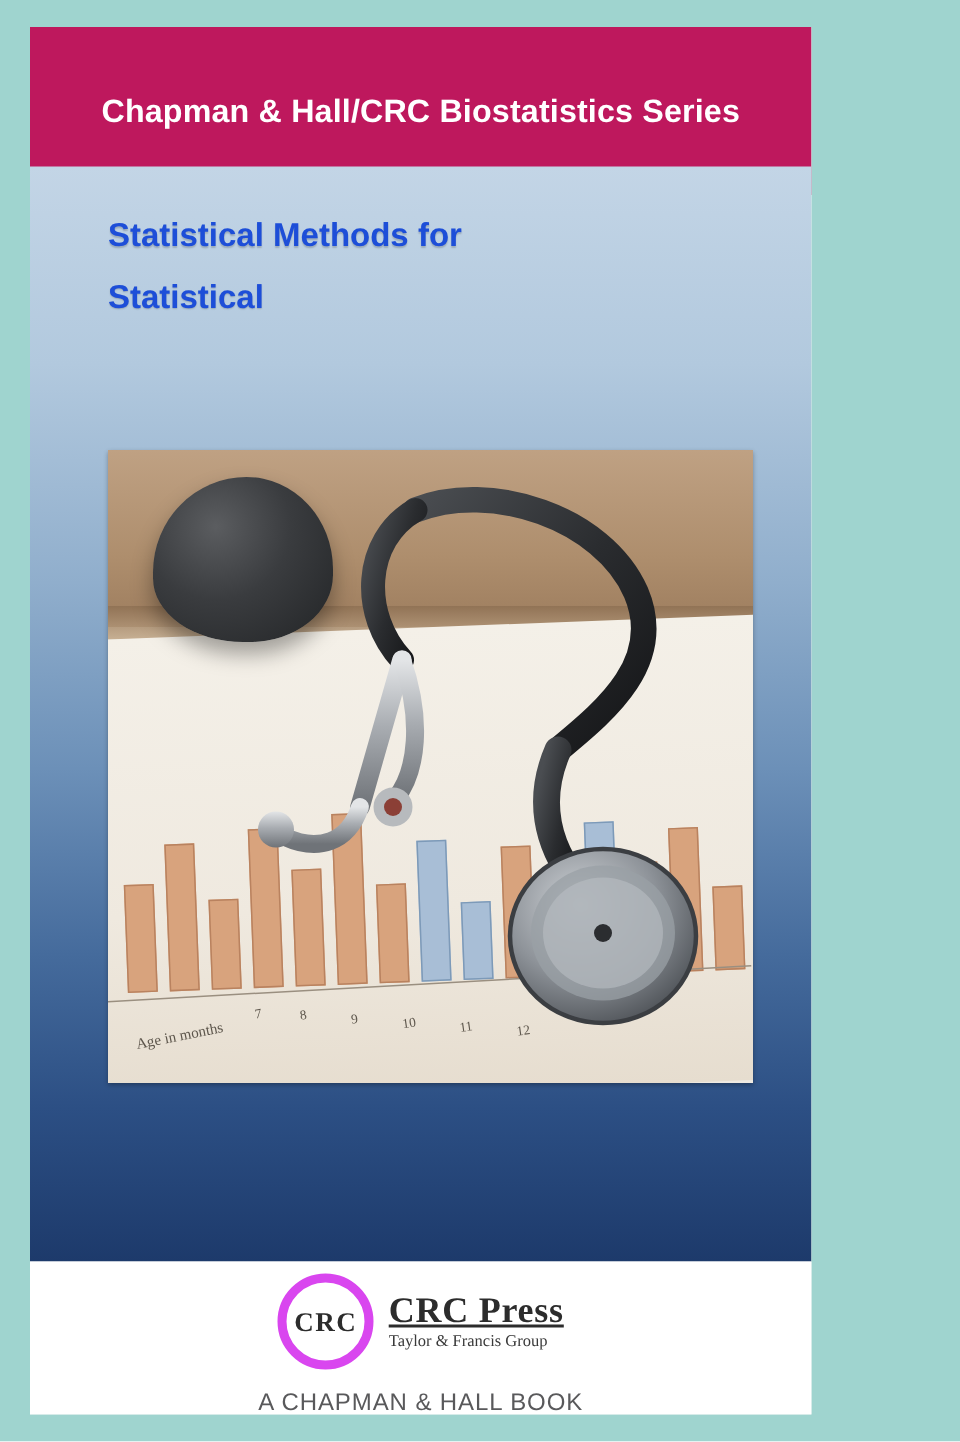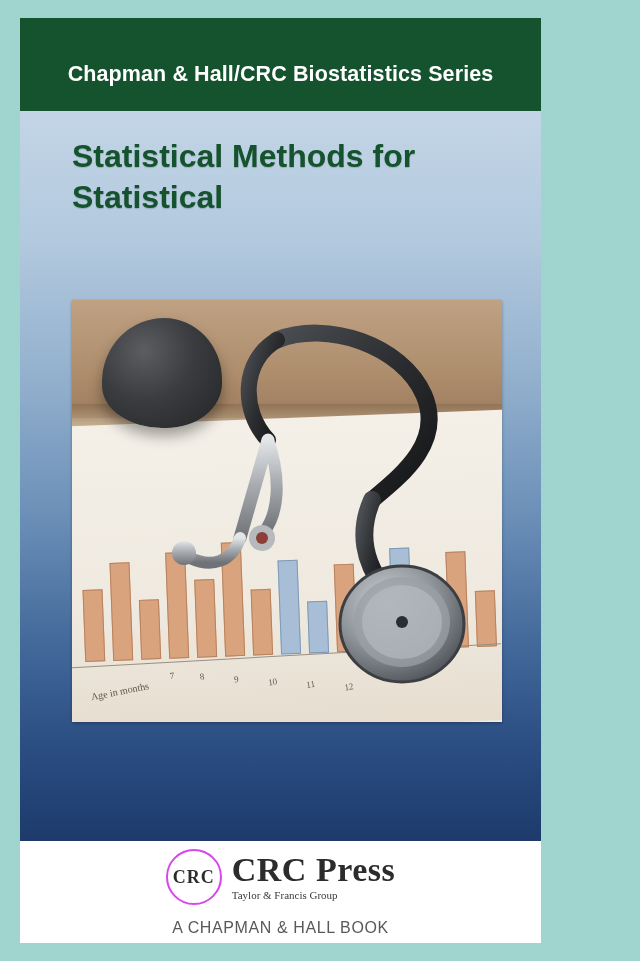--- a/index.html
+++ b/index.html
@@ -38,21 +38,21 @@
     background: #f2f5f6;
     overflow: hidden;
   }
   
   .series-band {
     position: absolute;
     left: 0;
     top: 0;
     width: 521px;
     height: 112px;
-    background: #14532d;
+    background: #be185d;
     display: flex;
     align-items: center;
     justify-content: center;
   }
   .series-title {
     color: #ffffff;
     font-size: 21.5px;
     font-weight: bold;
     letter-spacing: 0.1px;
     white-space: nowrap;
@@ -89,22 +89,22 @@
     bottom: 0;
     width: 521px;
     height: 102px;
     background: #ffffff;
   }
   .book-title {
     position: absolute;
     left: 52px;
     top: 118px;
     width: 440px;
-    color: #14532d;
-    font-size: 32px;
+    color: #1d4ed8;
+    font-size: 22px;
     line-height: 41px;
     font-weight: bold;
     text-shadow: 0 1px 1px rgba(0,0,0,0.18);
   }
   
   .photo {
     position: absolute;
     left: 52px;
     top: 282px;
     width: 430px;
@@ -230,41 +230,42 @@
   }
   .crc-row {
     display: flex;
     align-items: center;
     gap: 10px;
   }
   .crc-mark {
     width: 52px;
     height: 52px;
     border-radius: 50%;
-    border: 2px solid #d946ef;
+    border: 6px solid #d946ef;
     display: flex;
     align-items: center;
     justify-content: center;
     font-family: "Liberation Serif", serif;
     font-size: 18px;
     font-weight: bold;
     color: #2c2c2c;
     letter-spacing: 1px;
   }
   .crc-text {
     display: flex;
     flex-direction: column;
     line-height: 1;
   }
   .crc-name {
     font-family: "Liberation Serif", serif;
-    font-size: 34px;
+    font-size: 24px;
     font-weight: bold;
     color: #2c2c2c;
     letter-spacing: .5px;
+    text-decoration: underline;
   }
   .crc-sub {
     font-family: "Liberation Serif", serif;
     font-size: 11px;
     color: #3a3a3a;
     margin-top: 3px;
   }
   .chapman-line {
     margin-top: 14px;
     font-size: 16px;

